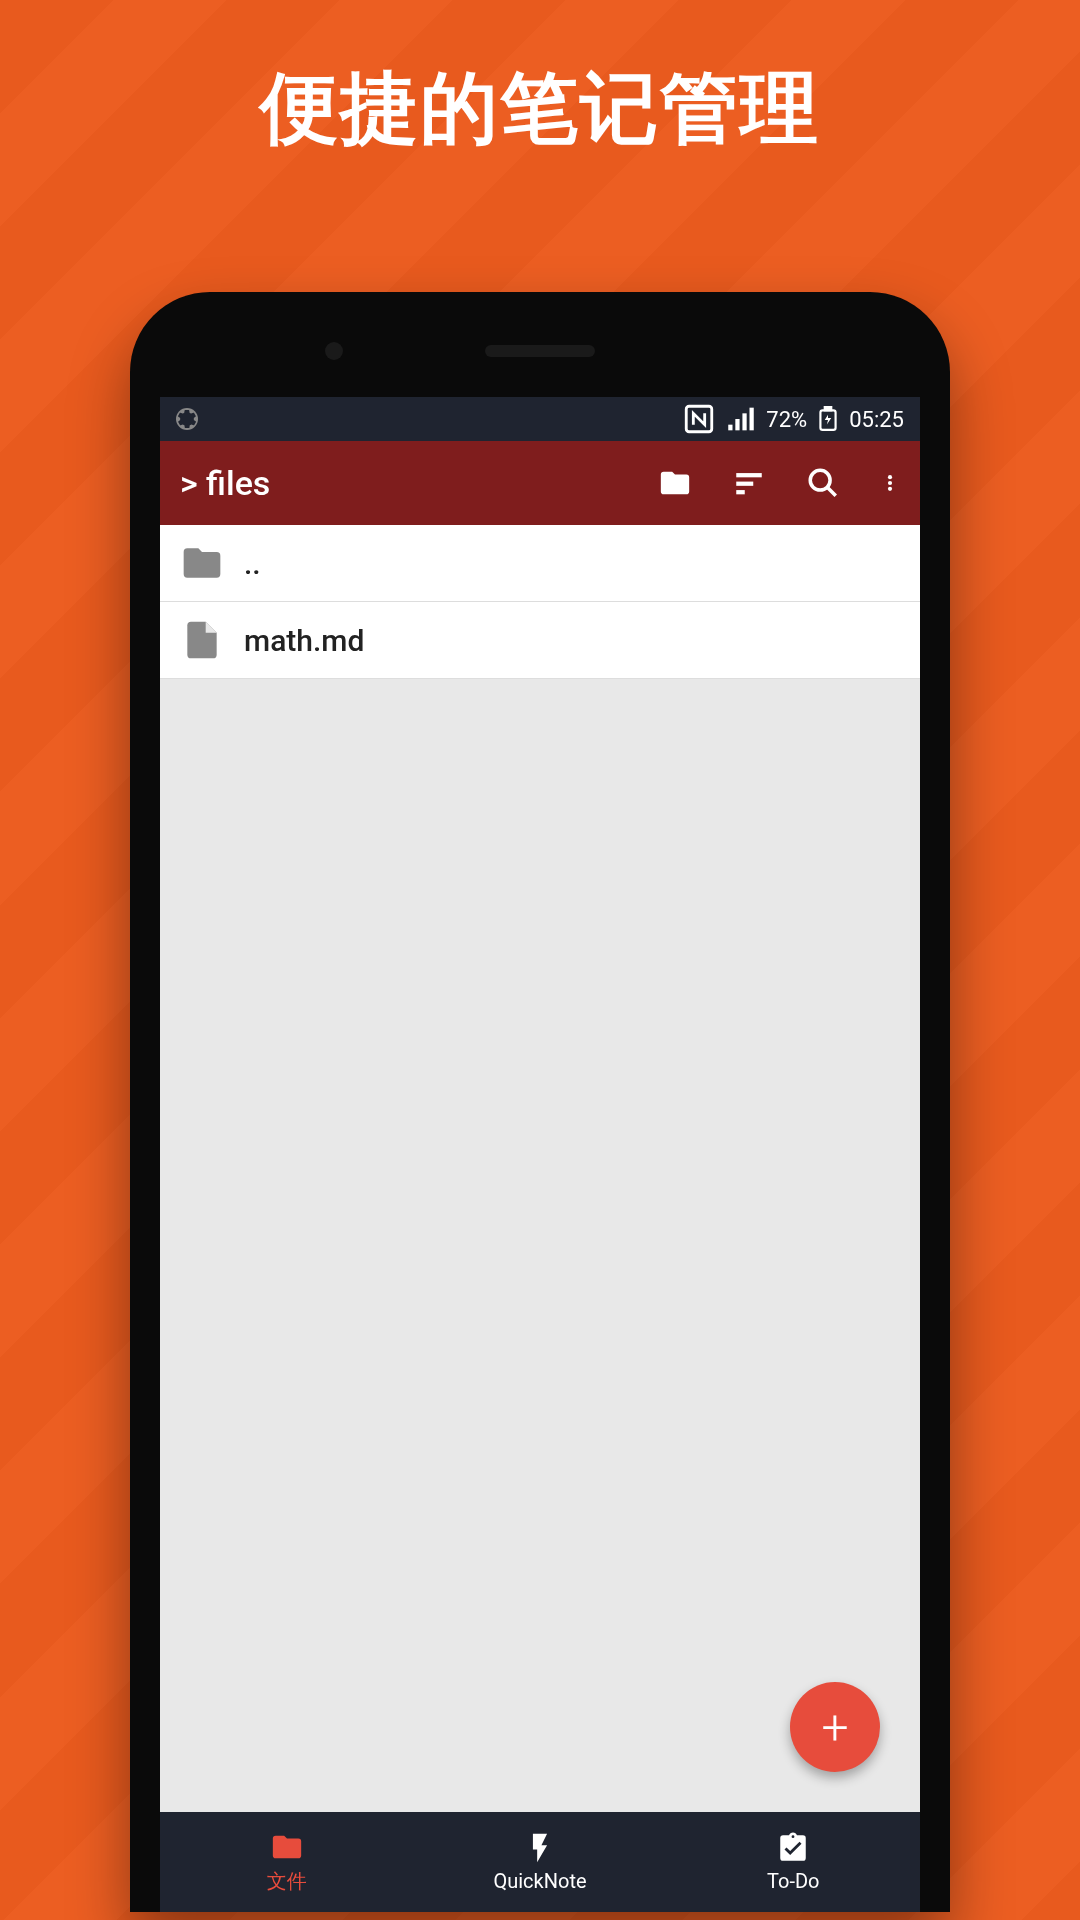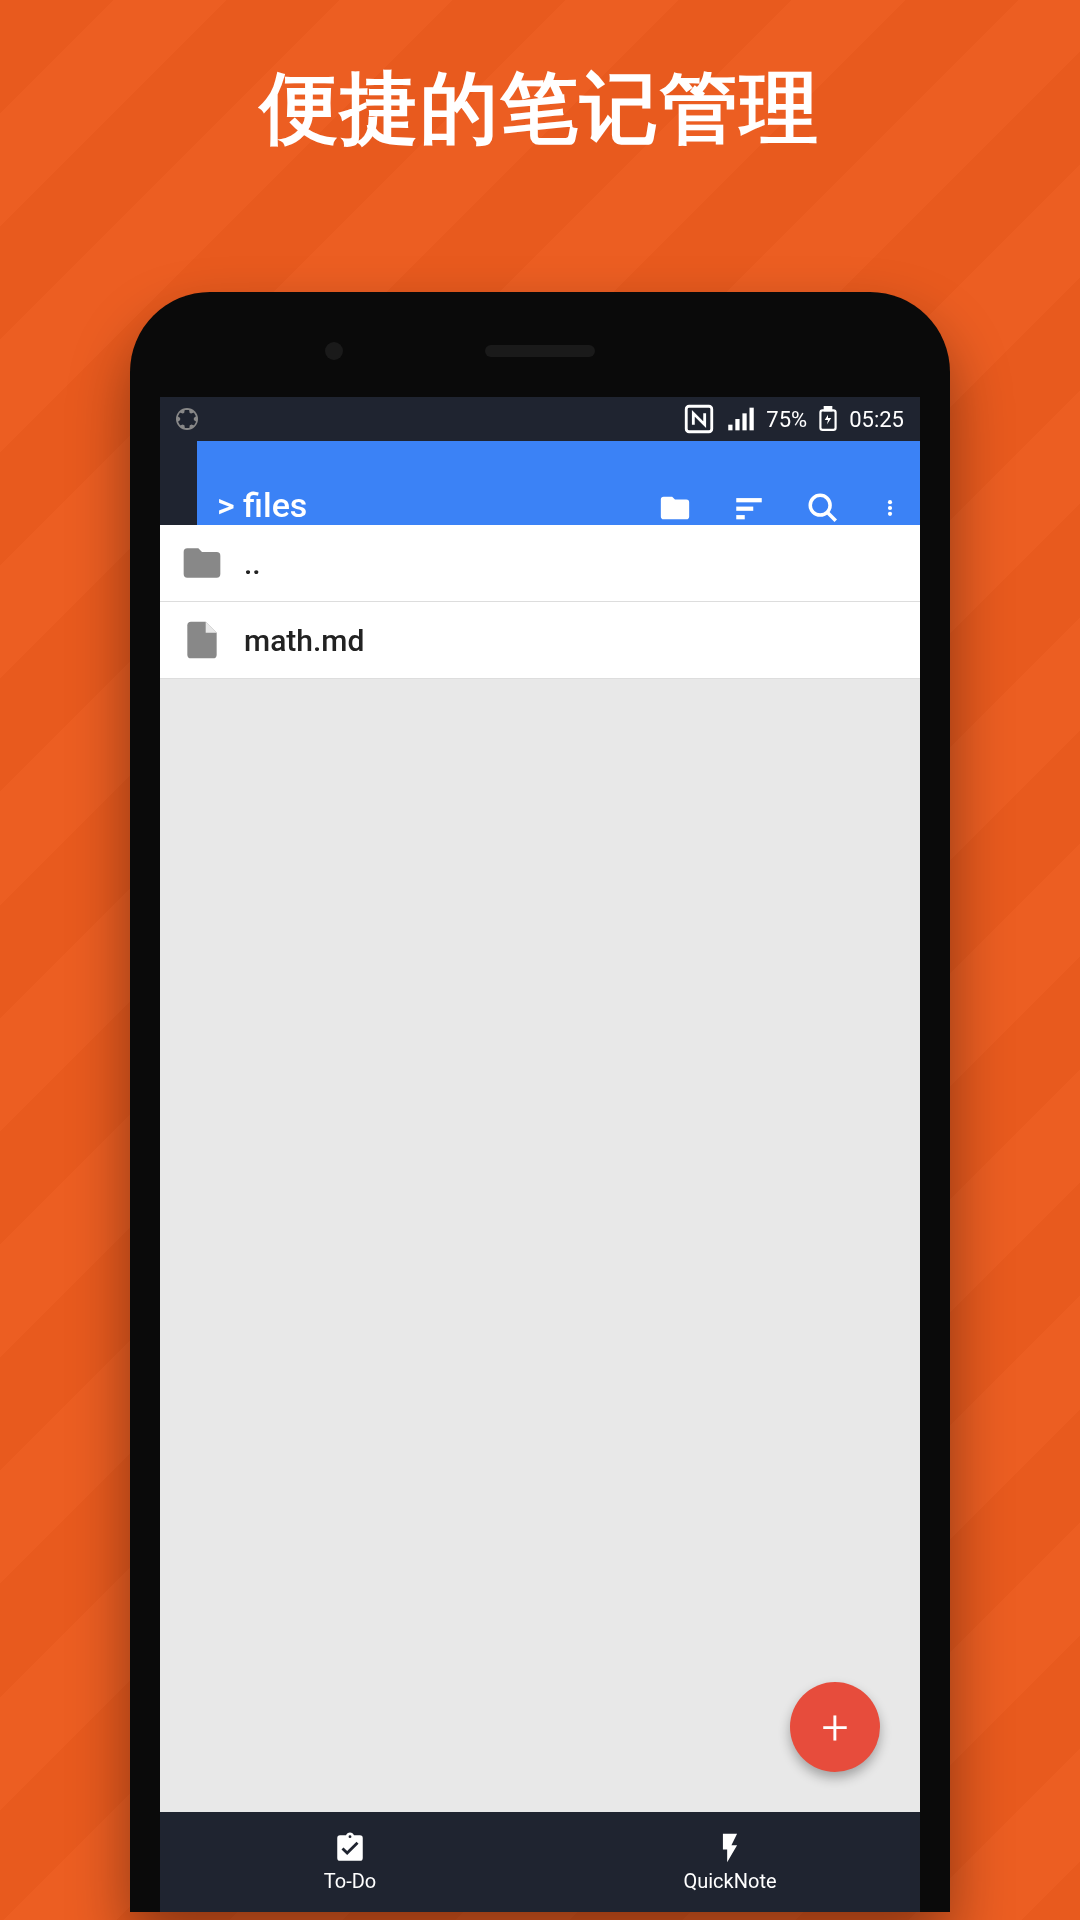--- a/index.html
+++ b/index.html
@@ -71,26 +71,25 @@
 .status-left { display: flex; align-items: center; gap: 6px; }
 .status-right { display: flex; align-items: center; gap: 8px; }
 .settings-dot {
   width: 22px; height: 22px; border-radius: 50%;
   background: #888;
   display: inline-flex; align-items: center; justify-content: center;
   font-size: 14px; color: #1f2430;
 }
 .app-bar {
   height: 84px;
-  background: #3b82f6;
-  display: flex;
-  align-items: flex-end;
+  background: #7f1d1d;
+  display: flex;
+  align-items: center;
   padding: 0 20px;
   color: #fff;
-  margin-left: 37px;
 }
 .app-title {
   font-size: 34px;
   font-weight: 500;
   flex: 1;
 }
 .app-actions {
   display: flex;
   gap: 40px;
   align-items: center;
@@ -194,21 +193,21 @@
             </svg>
         </span>
         <span class="icon">
           <svg viewBox="0 0 24 24" fill="#fff">
               <rect x="3" y="16" width="3" height="4"></rect>
               <rect x="8" y="12" width="3" height="8"></rect>
               <rect x="13" y="8" width="3" height="12"></rect>
               <rect x="18" y="4" width="3" height="16"></rect>
             </svg>
         </span>
-        <span>75%</span>
+        <span>72%</span>
         <span class="icon" style="width:26px">
           <svg viewBox="0 0 24 24" fill="none" stroke="#fff" stroke-width="2">
               <rect x="5" y="4" width="14" height="18" rx="2"></rect>
               <rect x="9" y="1" width="6" height="3" fill="#fff"></rect>
               <path d="M12 8l-3 5h3l-1 4 4-6h-3z" fill="#fff" stroke="none"></path>
             </svg>
         </span>
         <span>05:25</span>
       </div>
     </div>
@@ -266,32 +265,40 @@
           <div class="item-title">math.md</div>
         </div>
       </div>
 
       <div class="fab">
         <span>+</span>
       </div>
     </div>
 
     <div class="bottom-nav">
+      <div class="nav-item active">
+        <div class="nav-icon">
+          <svg viewBox="0 0 24 24" fill="currentColor">
+              <path d="M10 4H4a2 2 0 0 0-2 2v12a2 2 0 0 0 2 2h16a2 2 0 0 0 2-2V8a2 2 0 0 0-2-2h-8l-2-2z"></path>
+            </svg>
+        </div>
+        <span>文件</span>
+      </div>
+      <div class="nav-item">
+        <div class="nav-icon">
+          <svg viewBox="0 0 24 24" fill="currentColor">
+              <path d="M7 2v11h3v9l7-12h-4l4-8z"></path>
+            </svg>
+        </div>
+        <span>QuickNote</span>
+      </div>
       <div class="nav-item">
         <div class="nav-icon">
           <svg viewBox="0 0 24 24" fill="currentColor">
               <path d="M19 3h-4.18C14.4 1.84 13.3 1 12 1s-2.4.84-2.82 2H5a2 2 0 0 0-2 2v14a2 2 0 0 0 2 2h14a2 2 0 0 0 2-2V5a2 2 0 0 0-2-2zm-7 0a1 1 0 1 1 0 2 1 1 0 0 1 0-2zm-2 14l-4-4 1.4-1.4L10 14.2l6.6-6.6L18 9l-8 8z"></path>
             </svg>
         </div>
         <span>To-Do</span>
       </div>
-      <div class="nav-item">
-        <div class="nav-icon">
-          <svg viewBox="0 0 24 24" fill="currentColor">
-              <path d="M7 2v11h3v9l7-12h-4l4-8z"></path>
-            </svg>
-        </div>
-        <span>QuickNote</span>
-      </div>
     </div>
 
   </div>
 </div>
 
 </body></html>

